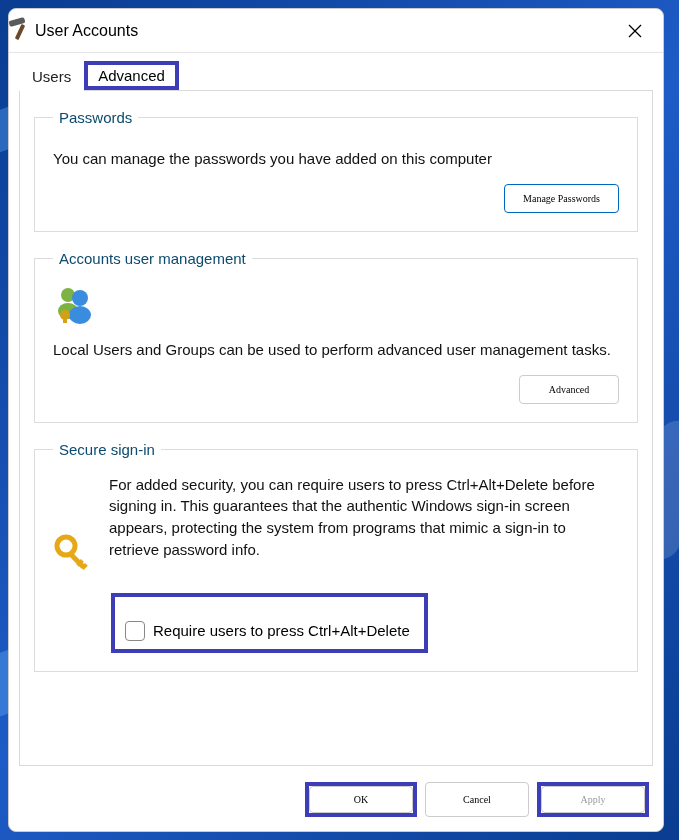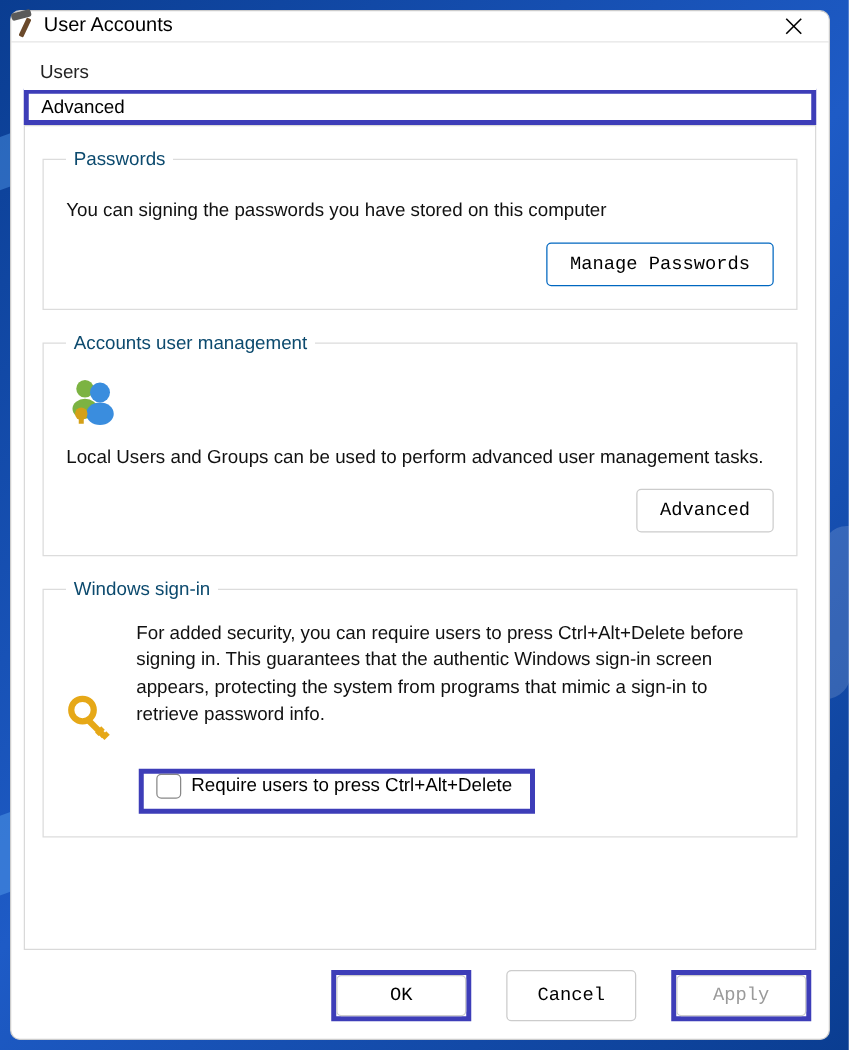--- a/index.html
+++ b/index.html
@@ -26,21 +26,21 @@
     top: 8px;
     width: 656px;
     height: 824px;
     background: #ffffff;
     border: 1px solid #cccccc;
     border-radius: 8px;
     display: flex;
     flex-direction: column;
   }
   .titlebar {
-    height: 25px;
+    height: 44px;
     display: flex;
     align-items: center;
     padding: 0 8px 0 2px;
     border-bottom: 1px solid #e5e5e5;
   }
   .titlebar .icon-slot {
     width: 20px;
     height: 20px;
     margin-right: 4px;
     position: relative;
@@ -61,21 +61,20 @@
     height: 32px;
     display: flex;
     align-items: center;
     justify-content: center;
     font-size: 14px;
     border-radius: 4px;
   }
   .tabs {
     display: flex;
     padding: 8px 10px 0 10px;
-    flex-direction: column;
   }
   .tab {
     padding: 5px 12px 5px 12px;
     font-size: 15px;
     border: 1px solid transparent;
     position: relative;
     top: 1px;
     background: #fff;
   }
   .tab.inactive {
@@ -110,22 +109,22 @@
   .btn-row {
     display: flex;
     justify-content: flex-end;
   }
   .btn {
     min-width: 100px;
     padding: 8px 18px;
     background: #fff;
     border: 1px solid #cccccc;
     border-radius: 4px;
-    font-size: 15px;
-    font-family: Liberation Mono, monospace;
+    font-size: 10px;
+    font-family: Liberation Serif, serif;
   }
   .btn.primary-outline {
     border: 1.5px solid #0067c0;
   }
   .adv-row {
     display: flex;
     gap: 14px;
     align-items: flex-start;
     flex-direction: column;
   }
@@ -149,36 +148,36 @@
   }
   .checkbox-row {
     display: flex;
     align-items: center;
     gap: 8px;
     margin-top: 18px;
     margin-left: 58px;
   }
   .highlight-box {
     border: 4px solid #3d3db8;
-    padding: 0 14px 8px 10px;
+    padding: 24px 14px 8px 10px;
     display: inline-flex;
     align-items: center;
     gap: 8px;
   }
   .fake-checkbox {
     width: 20px;
     height: 20px;
     border: 1.5px solid #888;
     border-radius: 4px;
     background: #fff;
   }
   .footer {
     display: flex;
     justify-content: flex-end;
-    gap: 28px;
+    gap: 8px;
     padding: 6px 14px 14px 14px;
   }
   .footer .btn {
     min-width: 104px;
     padding: 7px 0;
     text-align: center;
   }
   .highlight-btn {
     border: 4px solid #3d3db8;
     padding: 0;
@@ -220,21 +219,21 @@
     <div class="tab inactive">Users</div>
     <div class="highlight-advanced">
       <span>Advanced</span>
     </div>
   </div>
 
   <div class="content">
 
     <fieldset>
       <legend>Passwords</legend>
-      <div class="section-text">You can signing the passwords you have stored on this computer</div>
+      <div class="section-text">You can manage the passwords you have added on this computer</div>
       <div class="btn-row">
         <button class="btn primary-outline">Manage Passwords</button>
       </div>
     </fieldset>
 
     <fieldset>
       <legend>Accounts user management</legend>
       <div class="adv-row">
         <div class="adv-icon">
           <svg viewBox="0 0 42 42">
@@ -249,21 +248,21 @@
         <div class="adv-text">
           <div class="section-text" style="margin-top:0">Local Users and Groups can be used to perform advanced user management tasks.</div>
         </div>
       </div>
       <div class="btn-row">
         <button class="btn">Advanced</button>
       </div>
     </fieldset>
 
     <fieldset style="margin-bottom:6px">
-      <legend>Windows sign-in</legend>
+      <legend>Secure sign-in</legend>
       <div class="secure-row">
         <div class="key-icon">
           <svg viewBox="0 0 42 42">
             <circle cx="13" cy="13" r="9" fill="none" stroke="#e6a817" stroke-width="5"></circle>
             <rect x="18" y="18" width="20" height="5" fill="#e6a817" transform="rotate(45 18 18)"></rect>
             <rect x="28" y="26" width="4" height="7" fill="#e6a817" transform="rotate(45 28 26)"></rect>
             <rect x="32" y="30" width="4" height="6" fill="#e6a817" transform="rotate(45 32 30)"></rect>
           </svg>
         </div>
         <div class="adv-text">

